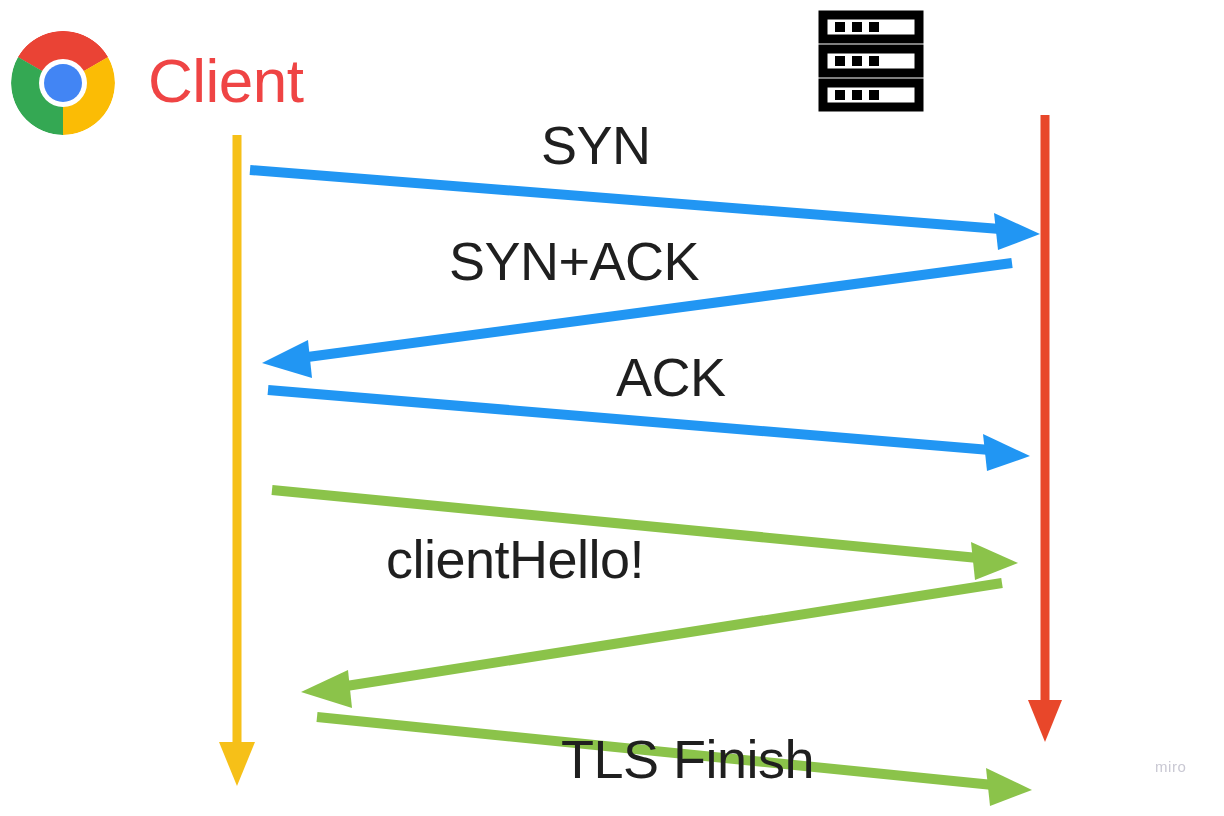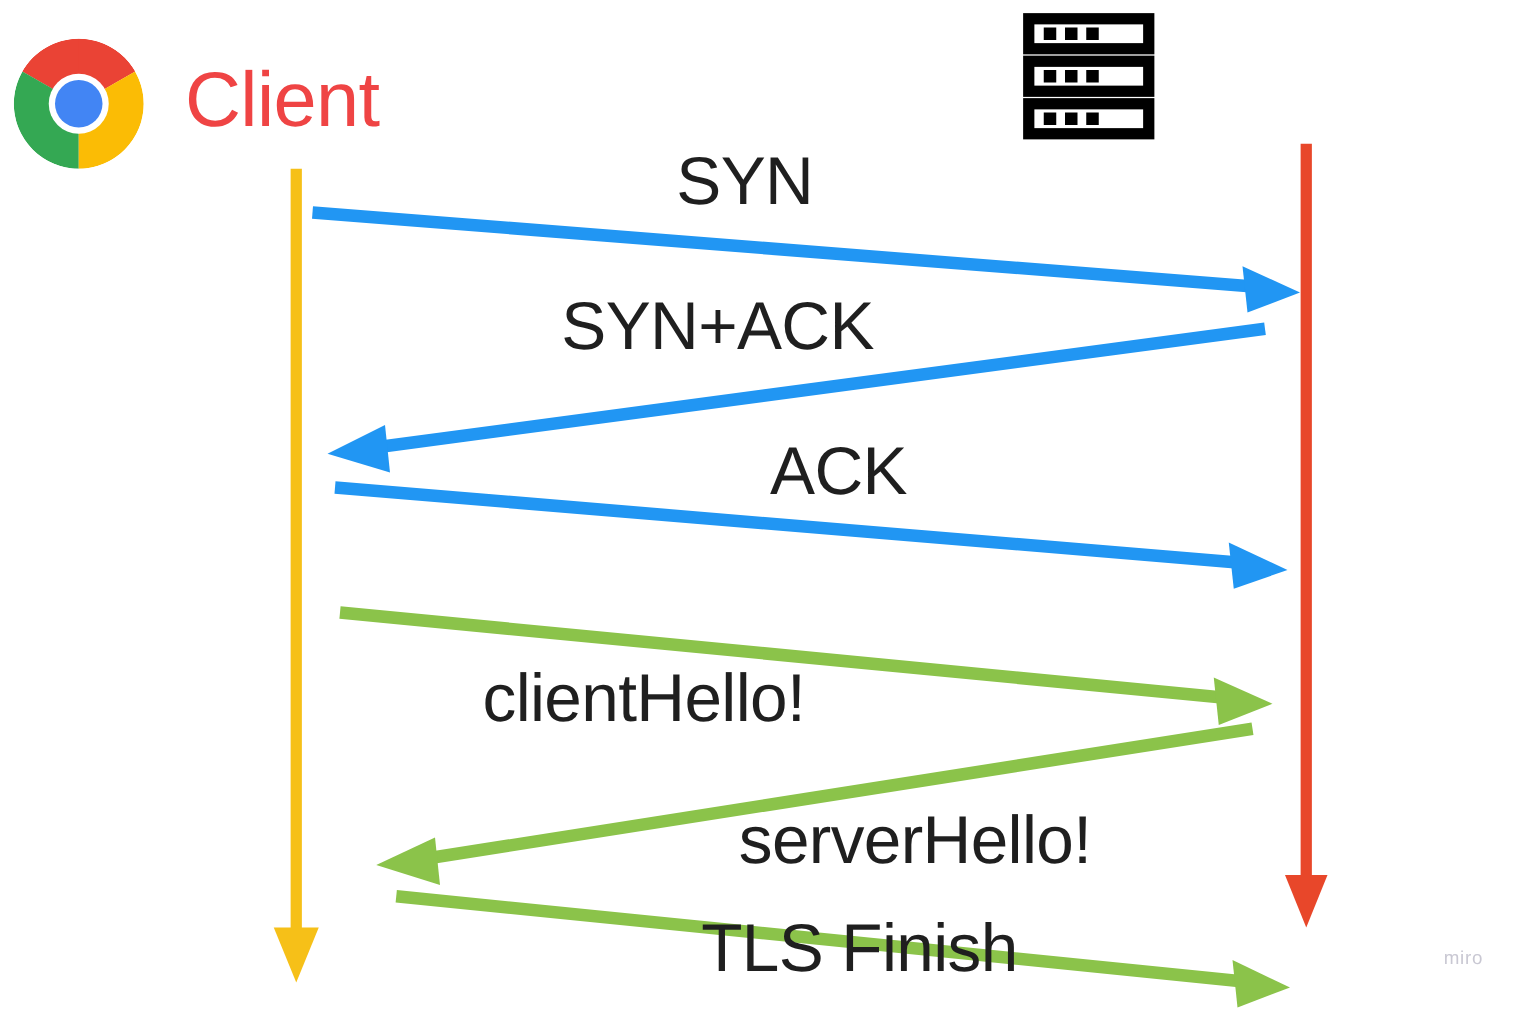--- a/index.html
+++ b/index.html
@@ -173,19 +173,18 @@
 
 
   <div class="msg-label" id="label-syn">SYN</div>
 
   <div class="msg-label" id="label-synack">SYN+ACK</div>
 
   <div class="msg-label" id="label-ack">ACK</div>
 
   <div class="msg-label" id="label-clienthello">clientHello!</div>
 
-  <div class="msg-label" id="label-serverhello">serverHello!</div>
 
   <div class="msg-label" id="label-tlsfinish">TLS Finish</div>
 
   <div id="miro-watermark">miro</div>
 
 </div>
 
 </body></html>

